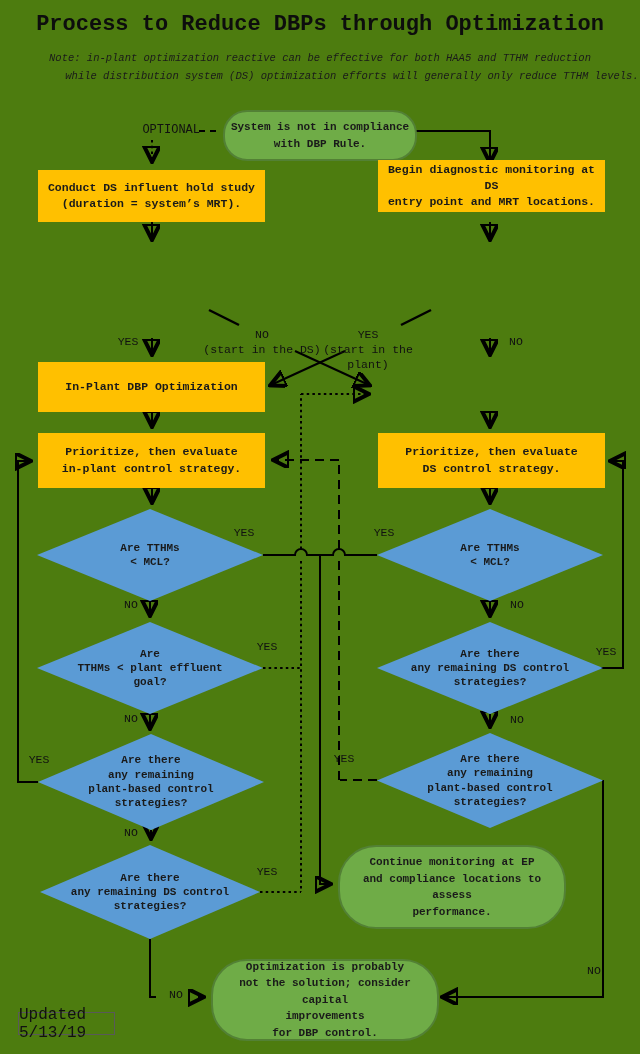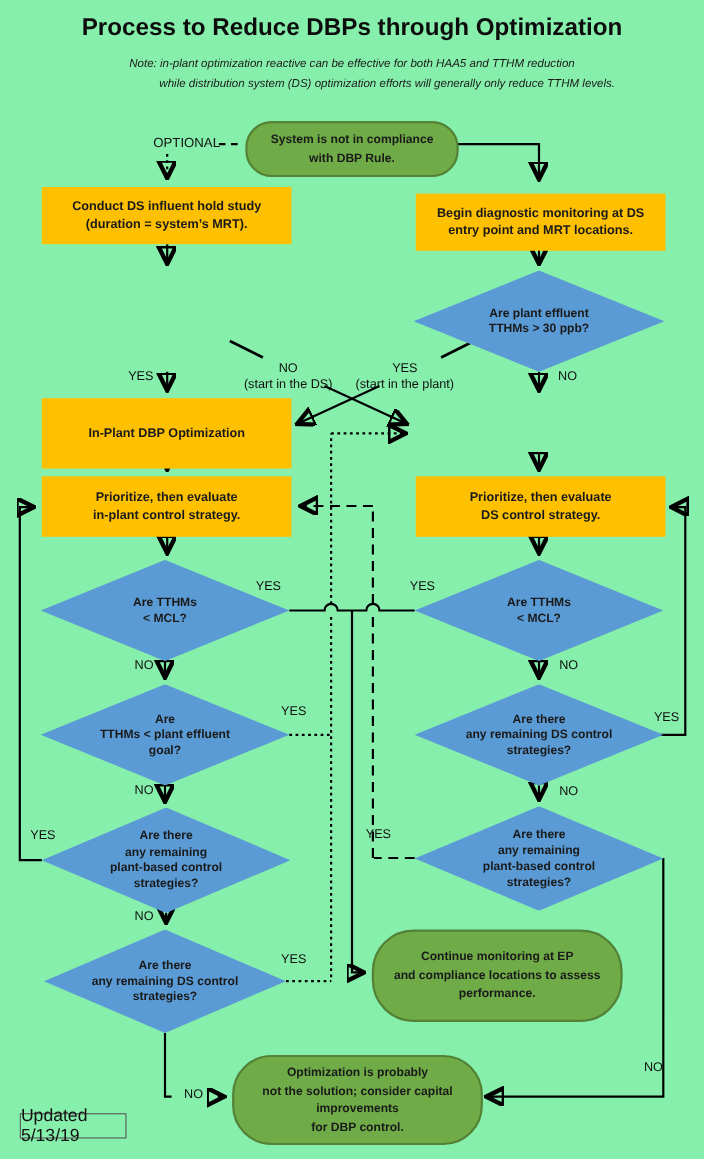--- a/index.html
+++ b/index.html
@@ -4,22 +4,22 @@
 <style>
   :root{
     --process:#FFC000;
     --decision:#5B9BD5;
     --terminal:#6FAC47;
     --terminalBorder:#538135;
     --line:#000000;
   }
   html,body{margin:0;padding:0;background:#ffffff;}
   .canvas{
-    position:relative;width:640px;height:1054px;background:#86efac;
-    font-family:Liberation Sans, sans-serif;overflow:hidden;
+    position:relative;width:640px;height:1054px;background:#4d7c0f;
+    font-family:Liberation Mono, monospace;overflow:hidden;
   }
   .page-title{
     position:absolute;left:0;top:12px;width:640px;text-align:center;
     font-size:22px;font-weight:bold;color:#0d0d0d;letter-spacing:0;
   }
   .note-line{
     position:absolute;left:0;width:640px;text-align:center;
     font-size:10.5px;font-style:italic;color:#1a1a1a;
   }
   svg.connectors{position:absolute;left:0;top:0;z-index:1;}
@@ -117,27 +117,25 @@
     </g>
   </svg>
 
   <div class="optional" style="left:134px;top:123px;width:66px;">OPTIONAL</div>
 
   <div class="node terminal" style="left:223px;top:110px;width:190px;height:47px;border-radius:24px;">System is not in compliance
 with DBP Rule.</div>
 
   <div class="node process" style="left:38px;top:170px;width:227px;height:52px;">Conduct DS influent hold study
 (duration = system’s MRT).</div>
-  <div class="node process" style="left:378px;top:176px;width:227px;height:52px;">Begin diagnostic monitoring at DS
+  <div class="node process" style="left:378px;top:160px;width:227px;height:52px;">Begin diagnostic monitoring at DS
 entry point and MRT locations.</div>
 
-  <div class="node decision" style="left:376px;top:246px;width:228px;height:92px;">Are plant effluent
-TTHMs &gt; 30 ppb?</div>
-
-  <div class="node process" style="left:38px;top:362px;width:227px;height:64px;">In-Plant DBP Optimization</div>
+
+  <div class="node process" style="left:38px;top:362px;width:227px;height:50px;">In-Plant DBP Optimization</div>
 
   <div class="node process" style="left:38px;top:433px;width:227px;height:55px;">Prioritize, then evaluate
 in-plant control strategy.</div>
   <div class="node process" style="left:378px;top:433px;width:227px;height:55px;">Prioritize, then evaluate
 DS control strategy.</div>
 
   <div class="node decision" style="left:37px;top:509px;width:226px;height:92px;">Are TTHMs
 &lt; MCL?</div>
   <div class="node decision" style="left:377px;top:509px;width:226px;height:92px;">Are TTHMs
 &lt; MCL?</div>

